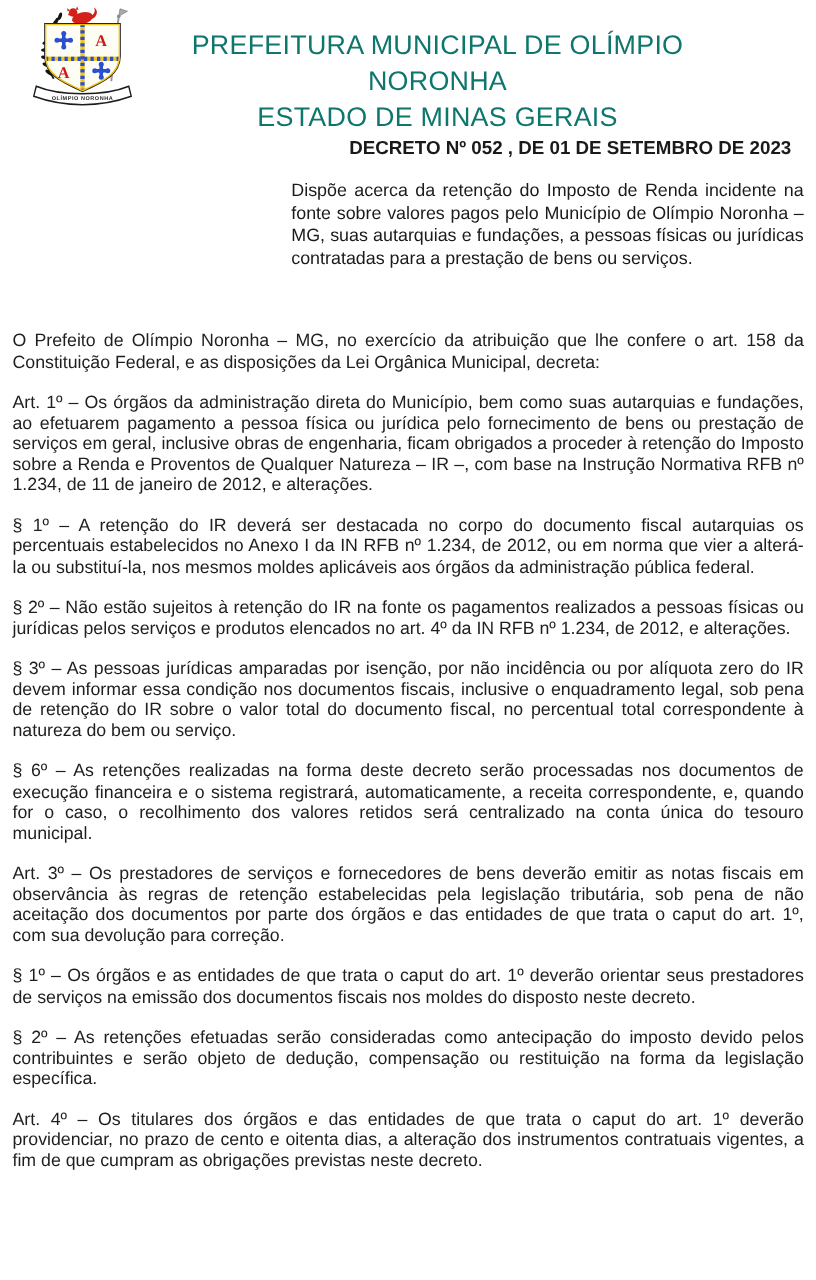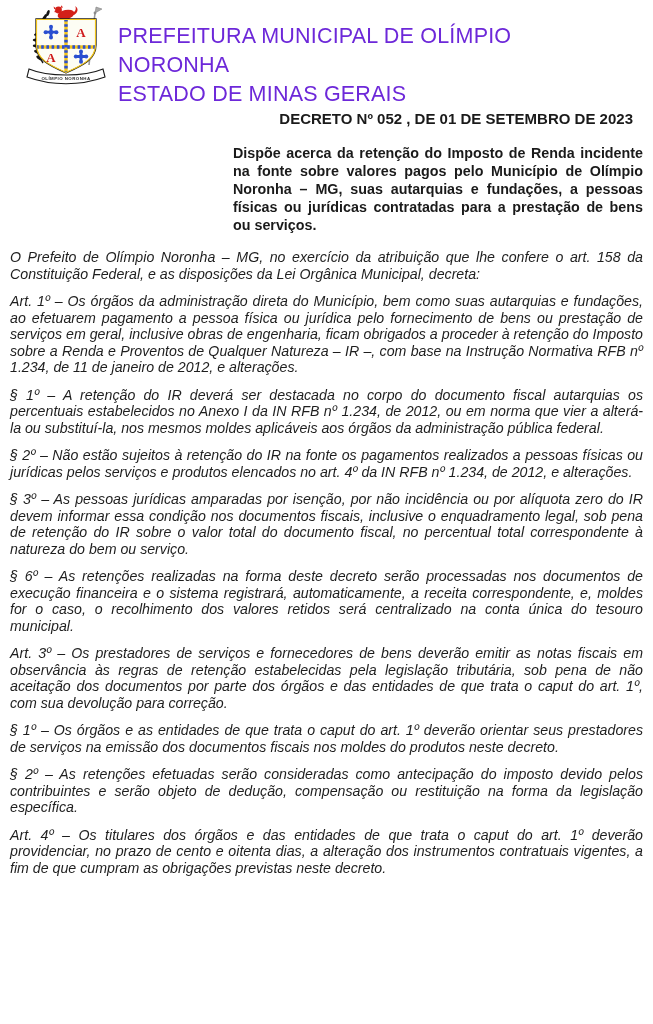--- a/index.html
+++ b/index.html
@@ -18,58 +18,59 @@
     left: 16px;
     top: 5px;
     width: 100px;
     height: 85px;
   }
   .header-titles {
     position: absolute;
     left: 118px;
     top: 22px;
     width: 464px;
+    text-align: center;
     font-size: 21.5px;
     line-height: 29px;
     font-weight: 400;
-    color: #6d28d9;
+    color: #0f766e;
     letter-spacing: 0.2px;
   }
   .decree-heading {
     position: absolute;
     left: 0px;
     top: 110px;
     width: 633px;
     text-align: right;
     font-weight: 700;
     font-size: 15px;
     color: #1a1a1a;
   }
   .ementa {
     position: absolute;
     left: 233px;
     top: 144px;
     width: 410px;
-    font-weight: 700;
+    font-weight: 400;
     font-size: 14.3px;
     line-height: 18px;
     text-align: justify;
     color: #1a1a1a;
   }
   .body-text {
     position: absolute;
     left: 10px;
     top: 249px;
     width: 633px;
     font-size: 14.2px;
     line-height: 16.5px;
     text-align: justify;
     color: #1e1e1e;
   }
-  .body-text p { margin: 0 0 11px 0; font-style: italic; }
+  .body-text p { margin: 16px 0 11px 0; }
   .ribbon-label {
     font-family: "Liberation Sans", sans-serif;
     font-size: 4.4px;
     font-weight: 700;
     letter-spacing: 0.45px;
     fill: #2a2a2a;
   }
   .quarter-letter {
     font-family: "Liberation Serif", serif;
     font-size: 13px;
@@ -169,20 +170,20 @@
   <div class="decree-heading">DECRETO Nº 052 , DE 01 DE SETEMBRO DE 2023</div>
 
   <div class="ementa">Dispõe acerca da retenção do Imposto de Renda incidente na fonte sobre valores pagos pelo Município de Olímpio Noronha – MG, suas autarquias e fundações, a pessoas físicas ou jurídicas contratadas para a prestação de bens ou serviços.</div>
 
   <div class="body-text">
     <p>O Prefeito de Olímpio Noronha – MG, no exercício da atribuição que lhe confere o art. 158 da Constituição Federal, e as disposições da Lei Orgânica Municipal, decreta:</p>
     <p>Art. 1º – Os órgãos da administração direta do Município, bem como suas autarquias e fundações, ao efetuarem pagamento a pessoa física ou jurídica pelo fornecimento de bens ou prestação de serviços em geral, inclusive obras de engenharia, ficam obrigados a proceder à retenção do Imposto sobre a Renda e Proventos de Qualquer Natureza – IR –, com base na Instrução Normativa RFB nº 1.234, de 11 de janeiro de 2012, e alterações.</p>
     <p>§ 1º – A retenção do IR deverá ser destacada no corpo do documento fiscal autarquias os percentuais estabelecidos no Anexo I da IN RFB nº 1.234, de 2012, ou em norma que vier a alterá-la ou substituí-la, nos mesmos moldes aplicáveis aos órgãos da administração pública federal.</p>
     <p>§ 2º – Não estão sujeitos à retenção do IR na fonte os pagamentos realizados a pessoas físicas ou jurídicas pelos serviços e produtos elencados no art. 4º da IN RFB nº 1.234, de 2012, e alterações.</p>
     <p>§ 3º – As pessoas jurídicas amparadas por isenção, por não incidência ou por alíquota zero do IR devem informar essa condição nos documentos fiscais, inclusive o enquadramento legal, sob pena de retenção do IR sobre o valor total do documento fiscal, no percentual total correspondente à natureza do bem ou serviço.</p>
-    <p>§ 6º – As retenções realizadas na forma deste decreto serão processadas nos documentos de execução financeira e o sistema registrará, automaticamente, a receita correspondente, e, moldes for o caso, o recolhimento dos valores retidos será centralizado na conta única do tesouro municipal.</p>
+    <p>§ 6º – As retenções realizadas na forma deste decreto serão processadas nos documentos de execução financeira e o sistema registrará, automaticamente, a receita correspondente, e, quando for o caso, o recolhimento dos valores retidos será centralizado na conta única do tesouro municipal.</p>
     <p>Art. 3º – Os prestadores de serviços e fornecedores de bens deverão emitir as notas fiscais em observância às regras de retenção estabelecidas pela legislação tributária, sob pena de não aceitação dos documentos por parte dos órgãos e das entidades de que trata o caput do art. 1º, com sua devolução para correção.</p>
-    <p>§ 1º – Os órgãos e as entidades de que trata o caput do art. 1º deverão orientar seus prestadores de serviços na emissão dos documentos fiscais nos moldes do produtos neste decreto.</p>
+    <p>§ 1º – Os órgãos e as entidades de que trata o caput do art. 1º deverão orientar seus prestadores de serviços na emissão dos documentos fiscais nos moldes do disposto neste decreto.</p>
     <p>§ 2º – As retenções efetuadas serão consideradas como antecipação do imposto devido pelos contribuintes e serão objeto de dedução, compensação ou restituição na forma da legislação específica.</p>
     <p>Art. 4º – Os titulares dos órgãos e das entidades de que trata o caput do art. 1º deverão providenciar, no prazo de cento e oitenta dias, a alteração dos instrumentos contratuais vigentes, a fim de que cumpram as obrigações previstas neste decreto.</p>
   </div>
 
 </div>
 
 </body></html>

